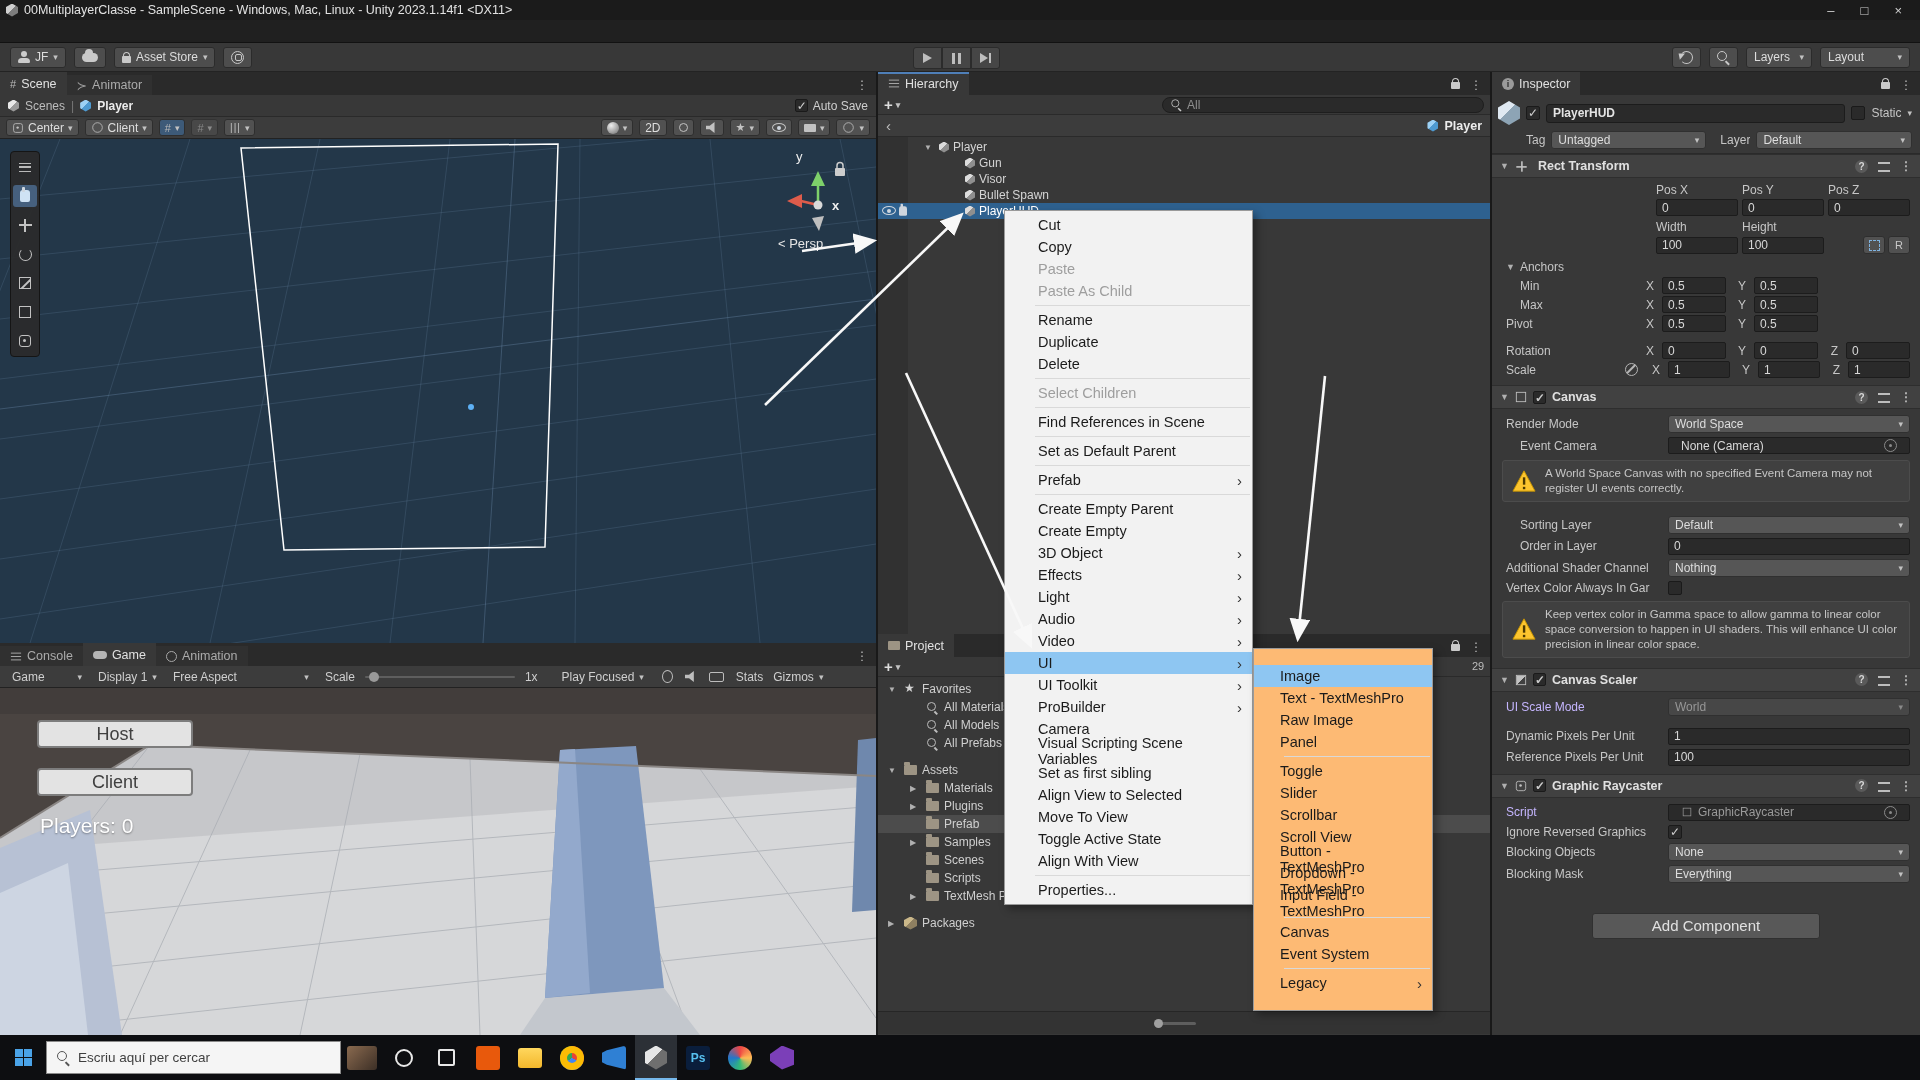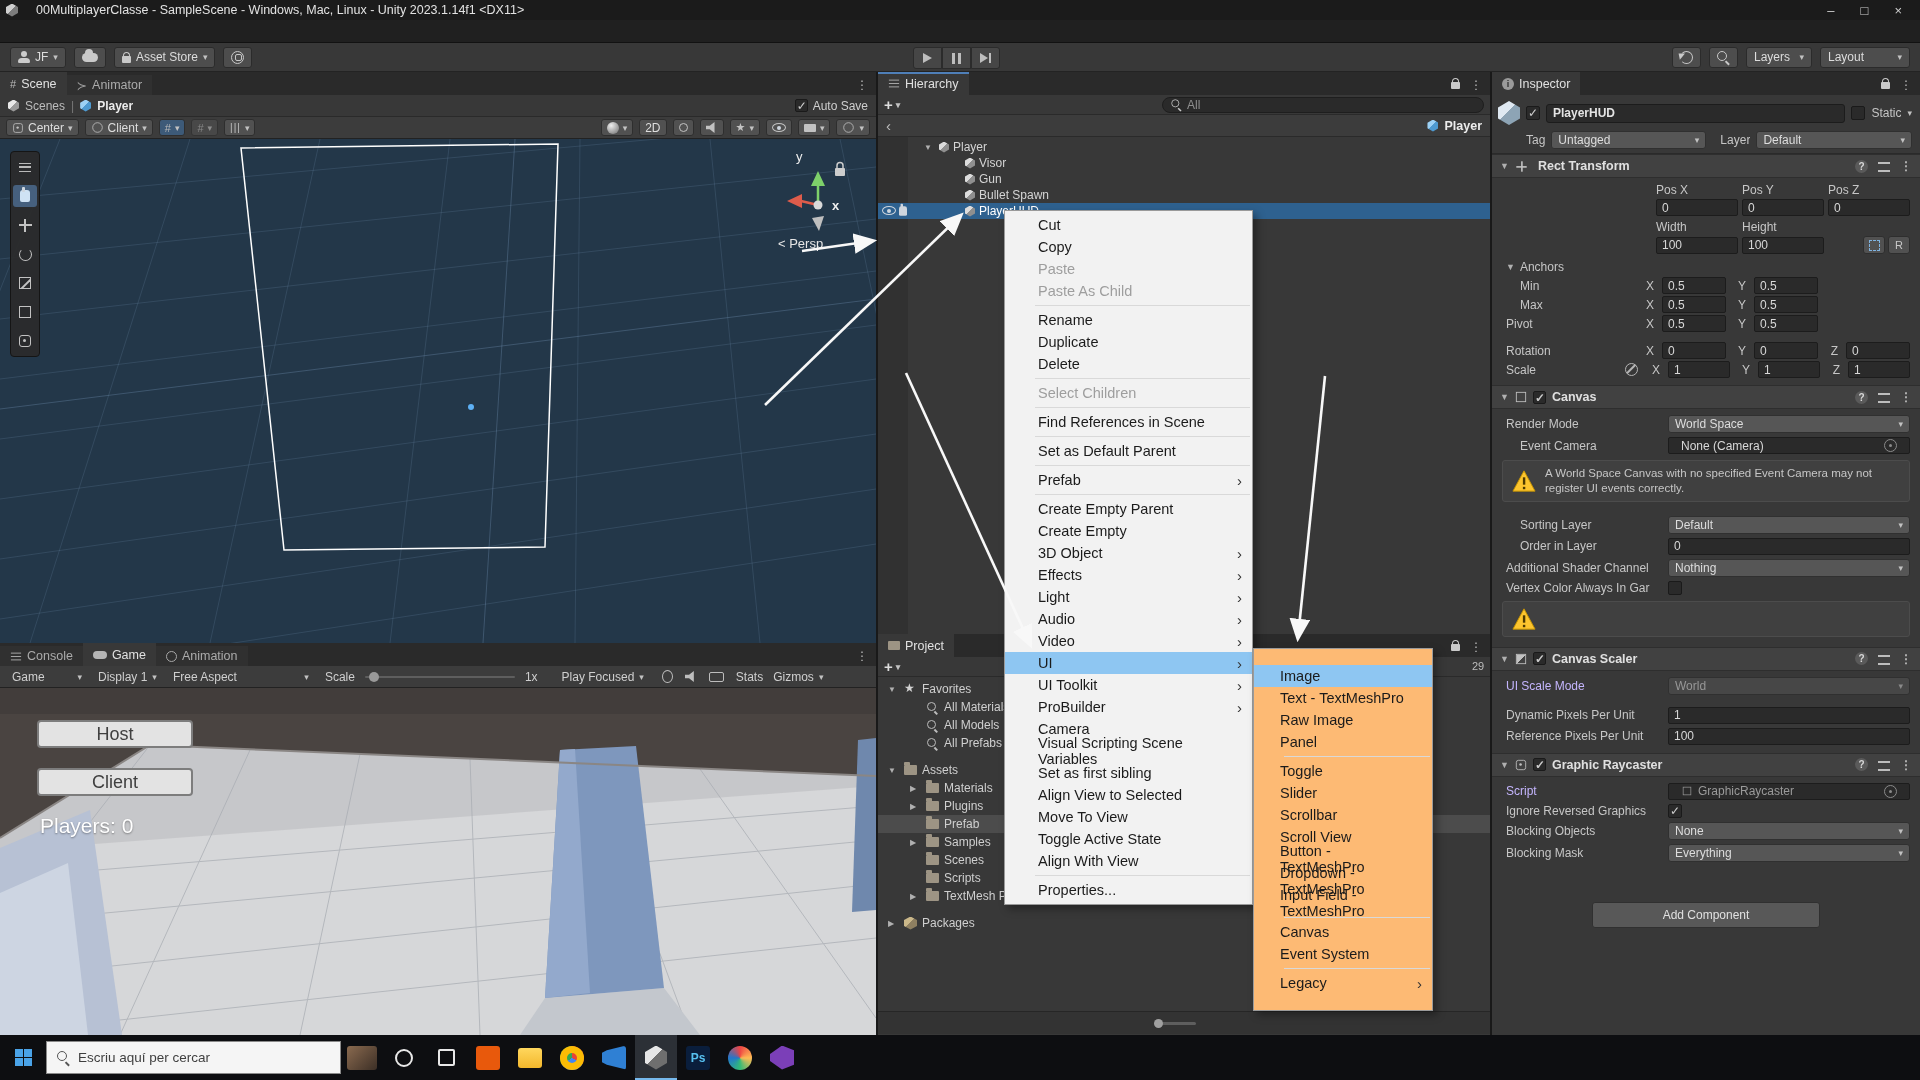--- a/index.html
+++ b/index.html
@@ -1,20 +1,20 @@
 <!DOCTYPE html>
 <html><head>
 <meta charset="utf-8">
 <style>
 *{box-sizing:border-box;margin:0;padding:0}
 html,body{width:1920px;height:1080px;overflow:hidden}
 body{font-family:"Liberation Sans",sans-serif;background:#191919;color:#d4d4d4;font-size:12px}
 #app{position:relative;width:1920px;height:1080px;background:#191919}
 
-.titlebar{position:absolute;left:0;top:0;width:1920px;height:20px;background:#1b1b1b;display:flex;align-items:center;padding:0 6px;color:#e2e2e2;font-size:12.5px;gap:18px}
+.titlebar{position:absolute;left:0;top:0;width:1920px;height:20px;background:#1b1b1b;display:flex;align-items:center;padding:0 6px;color:#e2e2e2;font-size:12.5px;gap:6px}
 .ulogo{width:12px;height:13px;clip-path:polygon(50% 0,100% 27%,100% 73%,50% 100%,0 73%,0 27%);background:linear-gradient(135deg,#cfcfcf 0 45%,#7c7c7c 45%)}
 .wctrls{margin-left:auto;display:flex;gap:26px;padding-right:12px;color:#cfcfcf;font-size:13px}
 .wctrls span{cursor:default}
 .menubar{position:absolute;left:0;top:20px;width:1920px;height:22px;background:#202020;display:flex;align-items:center;padding-left:4px;color:#d6d6d6;font-size:13px}
 .mbitem{padding:0 10px;height:100%;display:flex;align-items:center}
 .maintoolbar{position:absolute;left:0;top:42px;width:1920px;height:30px;background:#383838;border-top:1px solid #121212;border-bottom:1px solid #232323;display:flex;align-items:center;padding:0 10px;font-size:12px}
 .tbtn{background:#4d4d4d;border:1px solid #2b2b2b;border-radius:3px;height:21px;display:flex;align-items:center;gap:5px;padding:0 7px;color:#ddd;margin-right:8px}
 .caret{font-size:9px;color:#c2c2c2}
 .playgroup{position:absolute;left:913px;top:4px;display:flex}
 .pbtn{width:29px;height:22px;background:#464646;border:1px solid #2b2b2b;display:flex;align-items:center;justify-content:center}
@@ -146,21 +146,21 @@
 .collbl{color:#c6c6c6;font-size:12px}
 .whbtns{display:flex;gap:3px;justify-content:flex-end}
 .sqbtn{width:22px;height:18px;background:#515151;border:1px solid #2e2e2e;border-radius:3px;color:#c9c9c9;display:flex;align-items:center;justify-content:center;font-size:11px}
 .bluedash{width:11px;height:11px;border:1.5px dashed #7fb3e0}
 .helpbox{margin:4px 10px 4px 10px;background:#404040;border:1px solid #4c4c4c;border-radius:3px;display:flex;gap:8px;padding:5px 8px;color:#c6c6c6;font-size:11.5px;line-height:1.3;align-items:center}
 .objfield{background:#2a2a2a;border:1px solid #1c1c1c;border-radius:2px;height:17px;display:flex;align-items:center;gap:5px;padding:0 12px;color:#d8d8d8}
 .objpick{margin-left:auto;width:13px;height:13px;border:1px solid #8a8a8a;border-radius:50%;position:relative}
 .objpick::before{content:"";position:absolute;left:4px;top:4px;width:3px;height:3px;background:#8a8a8a;border-radius:50%}
 .nolink{width:13px;height:13px;border:1.5px solid #b5b5b5;border-radius:50%;position:relative;justify-self:end;margin-right:2px}
 .nolink::before{content:"";position:absolute;left:-1px;top:4px;width:12px;height:1.5px;background:#b5b5b5;transform:rotate(-45deg)}
-.addcomp{margin:32px auto 0;width:228px;height:26px;background:#585858;border:1px solid #303030;border-radius:3px;display:flex;align-items:center;justify-content:center;color:#e0e0e0;font-size:12px}
+.addcomp{margin:22px auto 0;width:228px;height:26px;background:#585858;border:1px solid #303030;border-radius:3px;display:flex;align-items:center;justify-content:center;color:#e0e0e0;font-size:15px}
 .spacer8{height:8px}
 
 .cmenu{position:absolute;left:1004px;top:210px;width:249px;background:#f2f2f2;border:1px solid #9a9a9a;box-shadow:4px 4px 8px rgba(0,0,0,.35);padding:3px 0;z-index:60;font-size:14.5px;color:#1b1b1b}
 .submenu{position:absolute;left:1253px;top:648px;width:180px;background:#fdba74;border:1px solid #9a9a9a;box-shadow:4px 4px 8px rgba(0,0,0,.35);padding:16px 0;z-index:61;font-size:14.5px;color:#1b1b1b}
 .mi{height:22px;display:flex;align-items:center;padding:0 10px 0 33px}
 .submenu .mi{padding-left:26px}
 .mi.selected{background:#8ec6f2}
 .mi.disabled{color:#9e9e9e}
 .mi .mi-arrow{margin-left:auto;visibility:hidden;font-size:15px;color:#333}
 .mi.submenu-flag .mi-arrow{visibility:visible}
@@ -532,27 +532,27 @@
           <div class="hrow exp-open" style="--ind: 0;">
 
       <span class="h-exp"></span>
       <span class="cube"></span>
       <span>Player</span>
     </div>
           <div class="hrow" style="--ind: 1;">
 
       <span class="h-exp"></span>
       <span class="cube"></span>
+      <span>Gun</span>
+    </div>
+          <div class="hrow" style="--ind: 1;">
+
+      <span class="h-exp"></span>
+      <span class="cube"></span>
       <span>Visor</span>
-    </div>
-          <div class="hrow" style="--ind: 1;">
-
-      <span class="h-exp"></span>
-      <span class="cube"></span>
-      <span>Gun</span>
     </div>
           <div class="hrow" style="--ind: 1;">
 
       <span class="h-exp"></span>
       <span class="cube"></span>
       <span>Bullet Spawn</span>
     </div>
           <div class="hrow selected" style="--ind: 1;">
       <span class="rowvis i-eye"></span>
       <span class="rowpick i-hand"></span>
@@ -880,20 +880,21 @@
       <div class="g2">
         <span class="lbl">Vertex Color Always In Gar</span>
         <span class="chk"></span>
       </div>
       <div class="helpbox">
         <svg width="26" height="24" viewBox="0 0 28 26" style="flex:none">
           <path d="M14 2 L26 24 L2 24 Z" fill="#fdc52e" stroke="#c79400" stroke-width="1"></path>
           <rect x="12.8" y="9" width="2.6" height="8" fill="#4d3a00"></rect>
           <rect x="12.8" y="19.3" width="2.6" height="2.6" fill="#4d3a00"></rect>
         </svg>
+        <span>Keep vertex color in Gamma space to allow gamma to linear color space conversion to happen in UI shaders. This will enhance UI color precision in linear color space.</span>
       </div>
     </div>
 
     <div class="comphdr">
       <span class="exparrow">▼</span>
       <span class="g-sq" style="transform:scale(.85);background:linear-gradient(135deg,#c2c2c2 50%,transparent 50%)"></span>
       <span class="chk on" style="width:13px;height:13px"></span>
       <span>Canvas Scaler</span>
       <div class="hicons">
         <span class="qmark">?</span>

